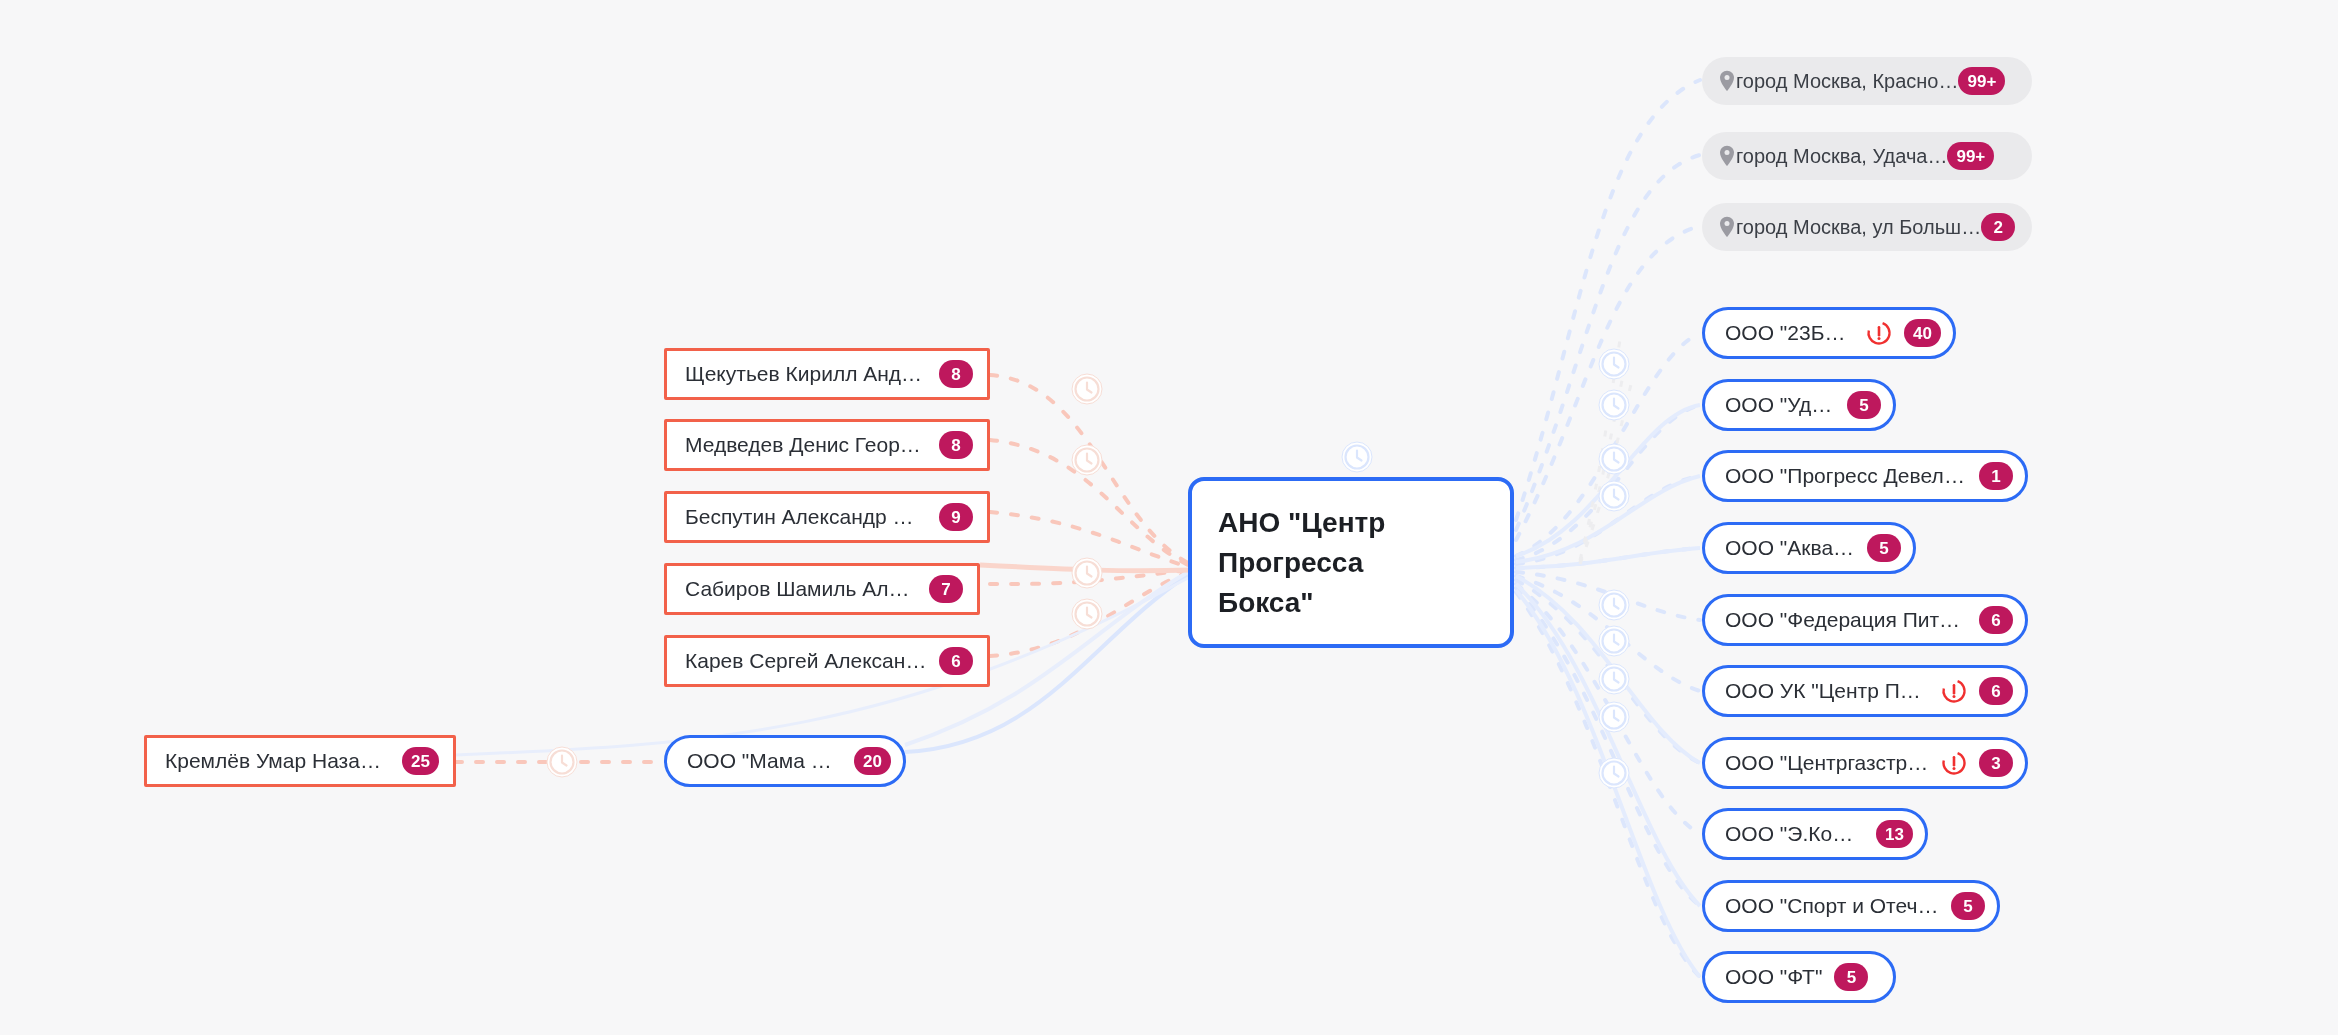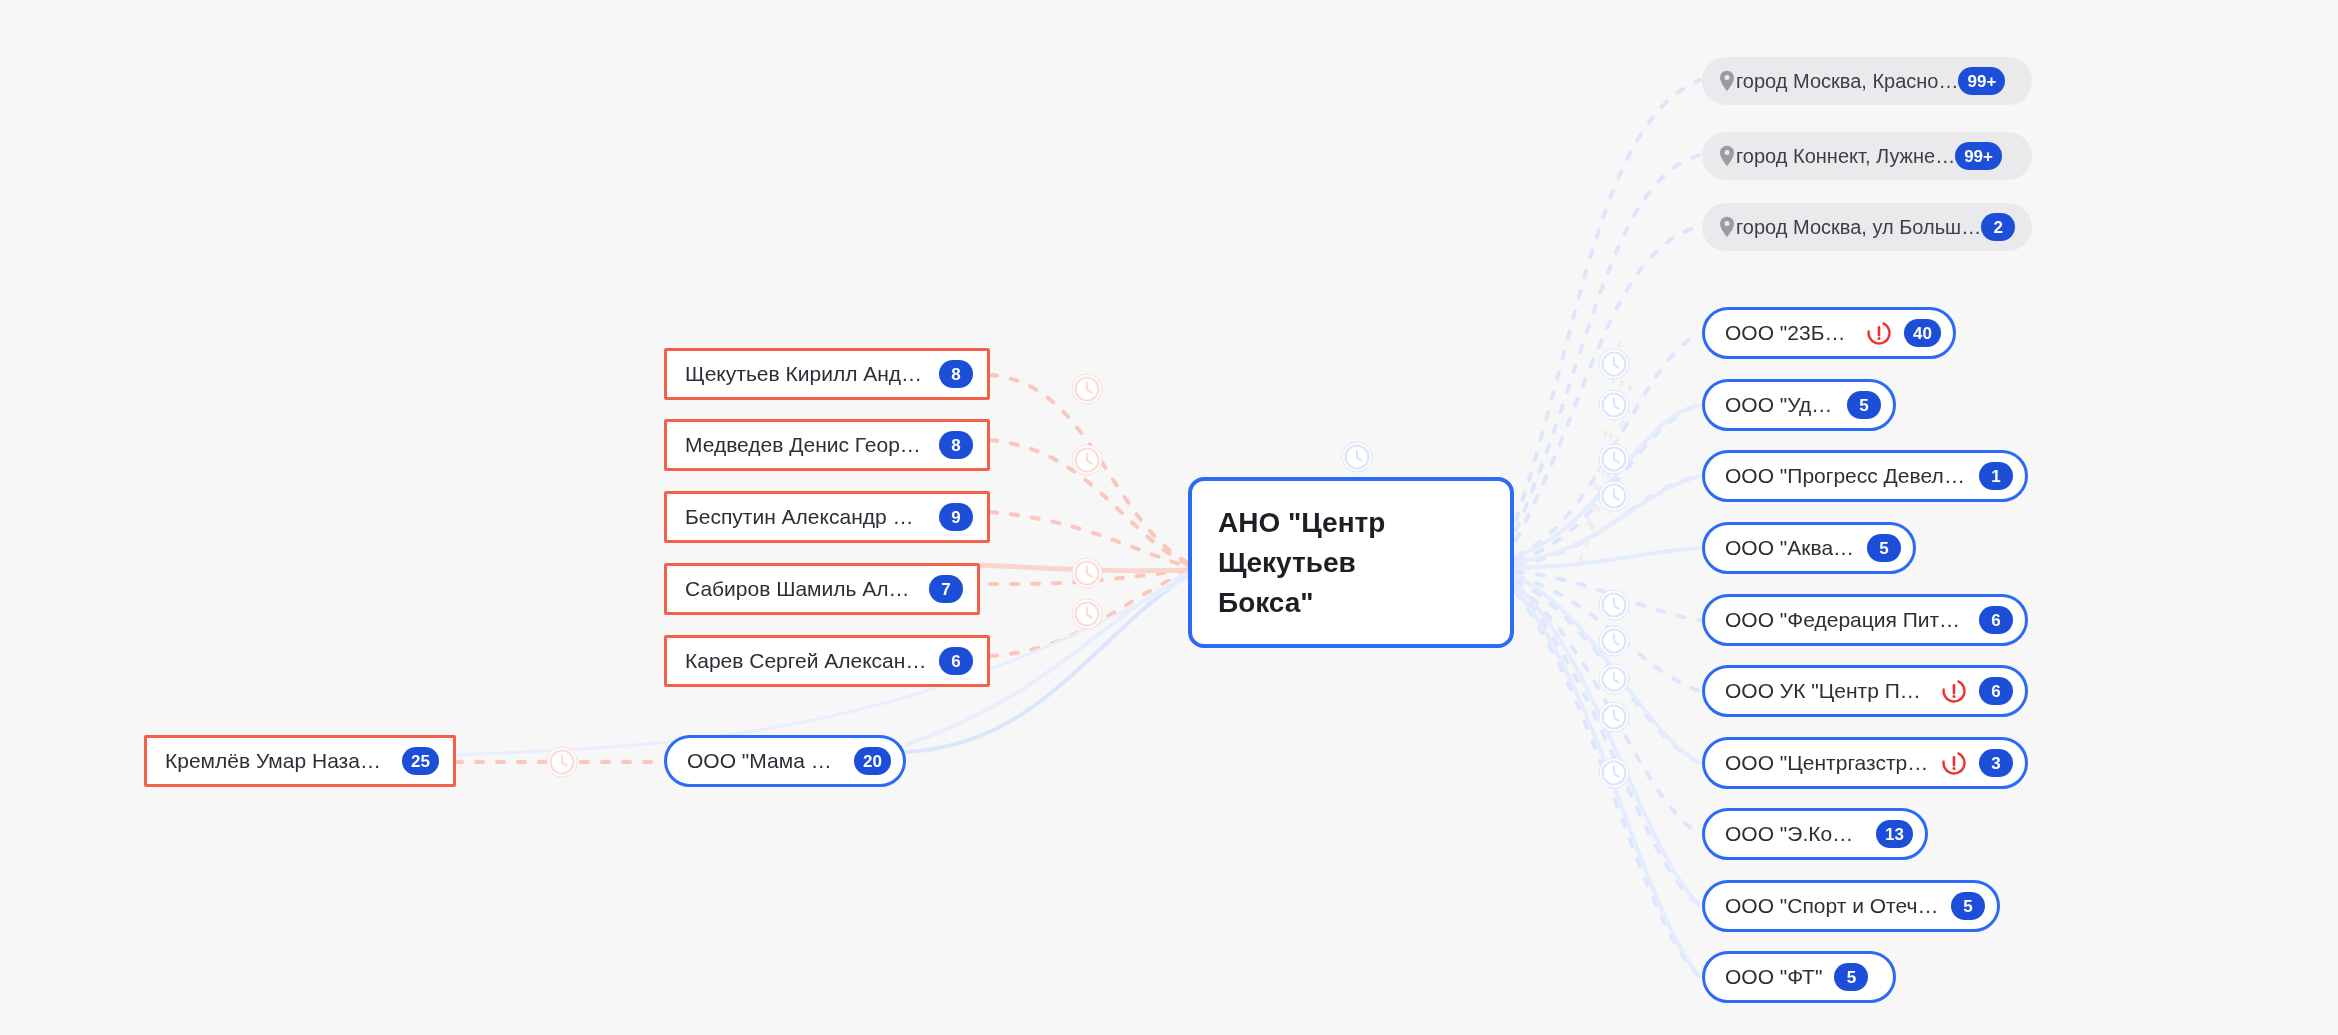--- a/index.html
+++ b/index.html
@@ -45,21 +45,21 @@
     font-size:28px;font-weight:bold;color:#1c1f24;line-height:1.42;
     white-space:normal;
   }
   .central-line{display:block;}
 
   .label{flex:0 1 auto;overflow:hidden;text-overflow:ellipsis;}
 
   .badge{
     flex:none;display:inline-flex;align-items:center;justify-content:center;
     min-width:34px;height:28px;padding:0 9px;box-sizing:border-box;
-    border-radius:14px;background:#1d4ed8;color:#fff;
+    border-radius:14px;background:#be185d;color:#fff;
     font-size:17px;font-weight:bold;line-height:1;
   }
 
   .warn{flex:none;width:26px;height:26px;display:inline-block;}
 
   .pin{flex:none;width:18px;height:22px;display:inline-block;}
 </style>
 </head>
 <body>
 
@@ -141,21 +141,21 @@
       <use href="#clock-g" x="1597" y="624"></use>
       <use href="#clock-g" x="1597" y="662"></use>
       <use href="#clock-g" x="1597" y="700"></use>
       <use href="#clock-g" x="1597" y="756"></use>
       <use href="#clock-g" x="1340" y="440"></use>
     </g>
   </svg>
 
   <div class="node central" style="left:1188px;top:477px;width:326px;">
     <span class="central-line">АНО "Центр</span>
-    <span class="central-line">Щекутьев</span>
+    <span class="central-line">Прогресса</span>
     <span class="central-line">Бокса"</span>
   </div>
 
   <div class="node person" style="left:664px;top:348px;width:326px;">
     <span class="label">Щекутьев Кирилл Андрее…</span>
     <span class="badge">8</span>
   </div>
   <div class="node person" style="left:664px;top:419px;width:326px;">
     <span class="label">Медведев Денис Георгиев…</span>
     <span class="badge">8</span>
@@ -193,21 +193,21 @@
     <span class="label">город Москва, Красно…</span>
     <span class="badge">99+</span>
   </div>
   <div class="node address" style="left:1702px;top:132px;width:330px;">
     <span class="pin">
       <svg viewBox="0 0 18 22" width="18" height="22">
           <path d="M9 0.8C5.1 0.8 2 3.9 2 7.7c0 5 7 13.4 7 13.4s7-8.4 7-13.4C16 3.9 12.9.8 9 .8z" fill="#9b9ba2"></path>
           <circle cx="9" cy="7.6" r="2.5" fill="#eaeaec"></circle>
         </svg>
     </span>
-    <span class="label">город Коннект, Лужне…</span>
+    <span class="label">город Москва, Удача…</span>
     <span class="badge">99+</span>
   </div>
   <div class="node address" style="left:1702px;top:203px;width:330px;">
     <span class="pin">
       <svg viewBox="0 0 18 22" width="18" height="22">
           <path d="M9 0.8C5.1 0.8 2 3.9 2 7.7c0 5 7 13.4 7 13.4s7-8.4 7-13.4C16 3.9 12.9.8 9 .8z" fill="#9b9ba2"></path>
           <circle cx="9" cy="7.6" r="2.5" fill="#eaeaec"></circle>
         </svg>
     </span>
     <span class="label">город Москва, ул Больш…</span>

